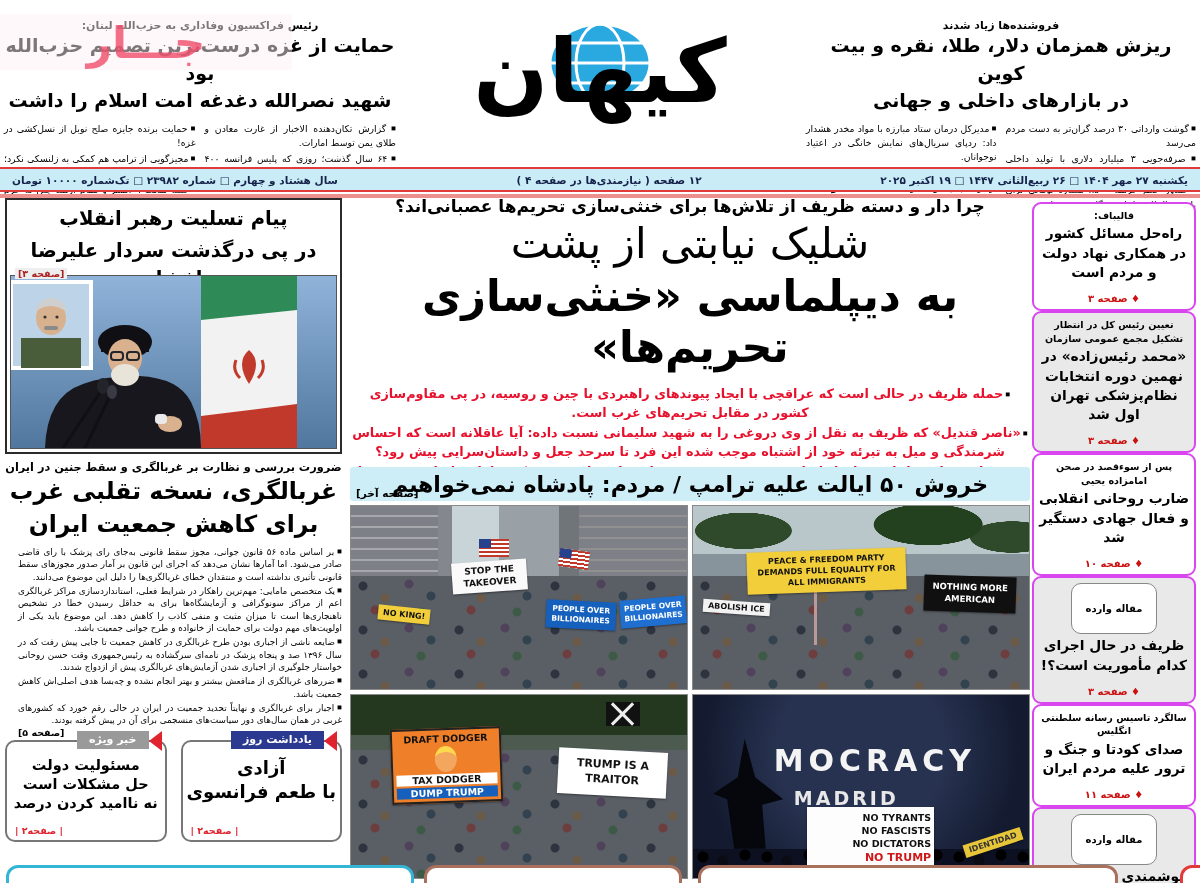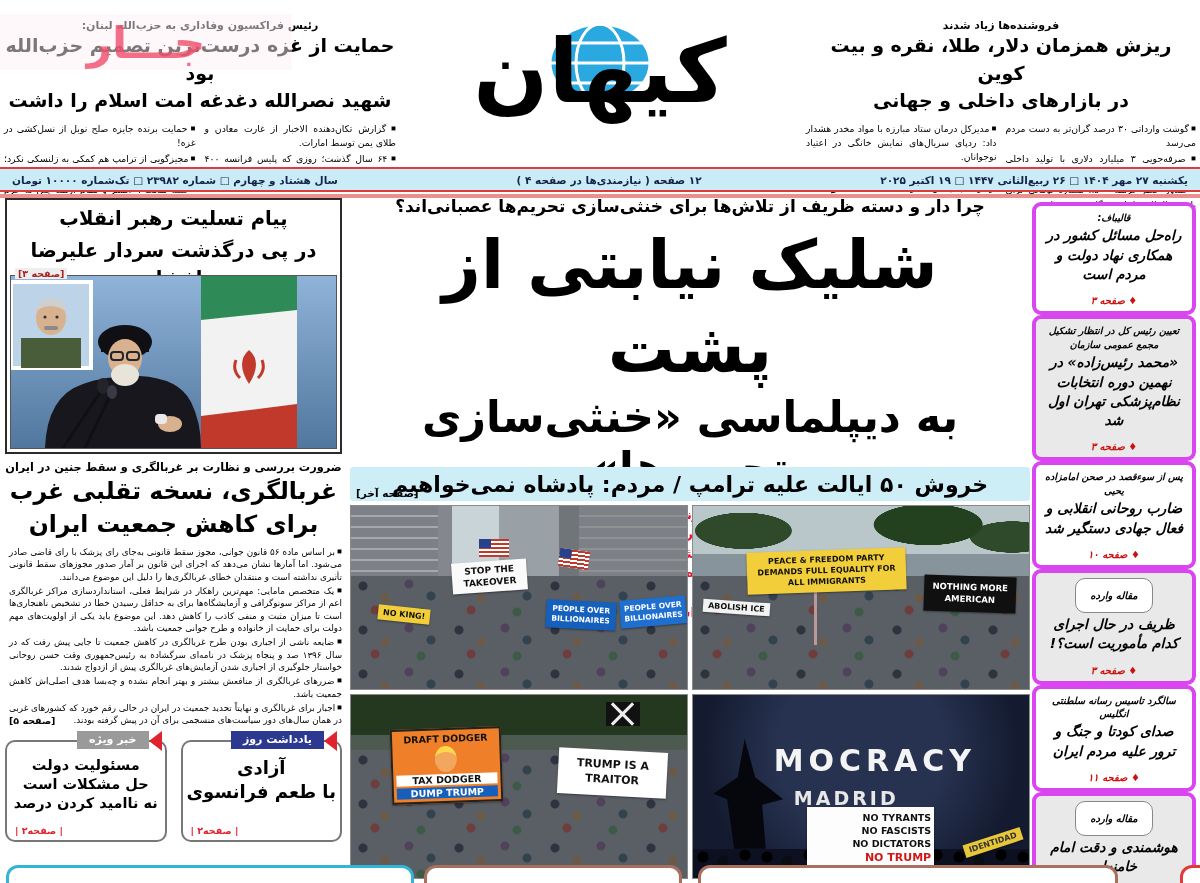--- a/index.html
+++ b/index.html
@@ -31,39 +31,39 @@
   
   .leftcol{position:absolute;top:198px;left:5px;width:337px;}
   .cond-box{position:relative;border:2px solid #2b2b2b;height:252px;background:#fff;}
   .cond-title{font-size:19.5px;font-weight:bold;text-align:center;line-height:1.4;margin-top:5px;}
   .cond-page{position:absolute;top:68px;left:8px;font-size:9.5px;font-weight:bold;color:#a22;
              background:#eee;padding:0 3px;z-index:3;}
   .cond-photo{position:absolute;left:3px;right:3px;bottom:3px;height:172px;border:1px solid #555;overflow:hidden;}
   .scr-kicker{margin-top:7px;font-size:11.3px;font-weight:bold;text-align:center;}
   .scr-h{font-size:23.5px;font-weight:bold;text-align:center;line-height:1.3;margin-top:2px;}
   .scr-body{margin-top:7px;font-size:8.8px;line-height:1.4;text-align:justify;}
-  .scr-body p{margin:0 0 2px 4px;}
+  .scr-body p{margin:0 0 2px 13px;}
   .page5{float:left;font-weight:bold;font-size:9.5px;}
   .mini-boxes{display:flex;gap:14px;margin-top:14px;}
   .mini-box{position:relative;flex:1;border:2px solid #777;border-radius:10px;background:#fff;
             height:84px;padding-top:14px;text-align:center;}
   .ribbon{position:absolute;top:-11px;right:16px;color:#fff;font-size:11px;font-weight:bold;
           padding:2px 12px 3px;white-space:nowrap;}
   .ribbon::after{content:"";position:absolute;right:-13px;top:0;width:0;height:0;
           border-top:10px solid transparent;border-bottom:10px solid transparent;border-right:13px solid #e0242f;}
   .ribbon.blue{background:#2b3990;}
   .ribbon.gray{background:#9a9a9a;}
   .mini-title{font-weight:bold;line-height:1.3;}
   .mini-title.big{font-size:18px;}
   .mini-title.med{font-size:14.5px;}
   .mini-page{position:absolute;left:8px;bottom:4px;color:#e0242f;font-size:9.5px;font-weight:bold;}
   
   .lead{position:absolute;top:196px;left:350px;width:680px;text-align:center;}
   .lead-kicker{font-size:17px;font-weight:bold;}
-  .lead-h1{font-size:67px;font-weight:bold;line-height:1.25;margin-top:8px;letter-spacing:-1px;}
+  .lead-h1{font-size:42px;font-weight:normal;line-height:1.25;margin-top:2px;letter-spacing:-1px;}
   .lead-h2{font-size:43px;font-weight:bold;line-height:1.2;letter-spacing:-1px;}
   .lead-bullets{margin-top:10px;color:#e8112d;font-weight:bold;font-size:12.8px;line-height:1.5;}
   .lead-bullets div{margin-bottom:1px;}
   .lead-bullets .sq::before{color:#000;}
   .lead-pg{color:#000;font-size:10px;}
   
   .band{position:absolute;left:350px;top:467px;width:680px;}
   .band-head{position:relative;height:34px;background:#cdeef7;border-radius:3px;
              display:flex;align-items:center;margin-bottom:4px;}
   .band-title{flex:1;text-align:center;font-size:22px;font-weight:bold;}
@@ -124,29 +124,29 @@
   .s-orange .l2{background:#fff;color:#111;font-size:9.5px;font-weight:bold;margin-top:2px;}
   .s-orange .l3{background:#1560bd;color:#fff;font-size:9.5px;font-weight:bold;margin-top:2px;}
   .t-face{width:22px;height:20px;margin:2px auto 0;background:#f2a65e;border-radius:50%;border-top:6px solid #ffd84d;}
   .s-traitor{right:6%;top:30%;width:30%;background:#fff;color:#111;font-size:11px;font-weight:bold;padding:8px 4px;transform:rotate(3deg);line-height:1.35;}
   .xflag{position:absolute;right:14%;top:4%;width:34px;height:24px;background:#111;}
   .xflag::before,.xflag::after{content:"";position:absolute;left:15px;top:-3px;width:3px;height:30px;background:#eee;}
   .xflag::before{transform:rotate(45deg);} .xflag::after{transform:rotate(-45deg);}
   
   .sidebar{position:absolute;top:202px;bottom:8px;left:1032px;width:164px;
            display:flex;flex-direction:column;justify-content:space-between;}
-  .sb-box{border:4px solid #d946ef;border-radius:9px;background:#fff;text-align:center;
-          padding:5px 4px;font-style:italic;}
+  .sb-box{border:2px solid #d946ef;border-radius:9px;background:#fff;text-align:center;
+          padding:5px 4px;}
   .sb-box.gray{background:#e9e9e9;}
   .sb-kicker{font-size:9.6px;font-weight:bold;line-height:1.4;}
   .sb-title{font-size:13.8px;font-weight:bold;line-height:1.4;margin-top:2px;}
   .sb-page{margin-top:11px;color:#c11;font-size:10px;font-weight:bold;}
   .sb-page::before{content:"♦ ";}
   .pill{display:inline-block;border:1px solid #888;border-radius:10px;background:#fff;
-        font-size:10px;font-weight:bold;padding:11px 14px;}
+        font-size:10px;font-weight:bold;padding:19px 14px;}
   
   .fbox{position:absolute;bottom:-22px;height:34px;border-radius:12px;background:#fff;}
   .fb-cyan{left:6px;width:402px;border:3px solid #35b5d6;}
   .fb-brown1{left:424px;width:252px;border:3px solid #a9705e;}
   .fb-brown2{left:698px;width:414px;border:3px solid #a9705e;}
   .fb-red{left:1180px;width:120px;border:3px solid #e23a3a;}
 </style>
 </head>
 <body>
 

